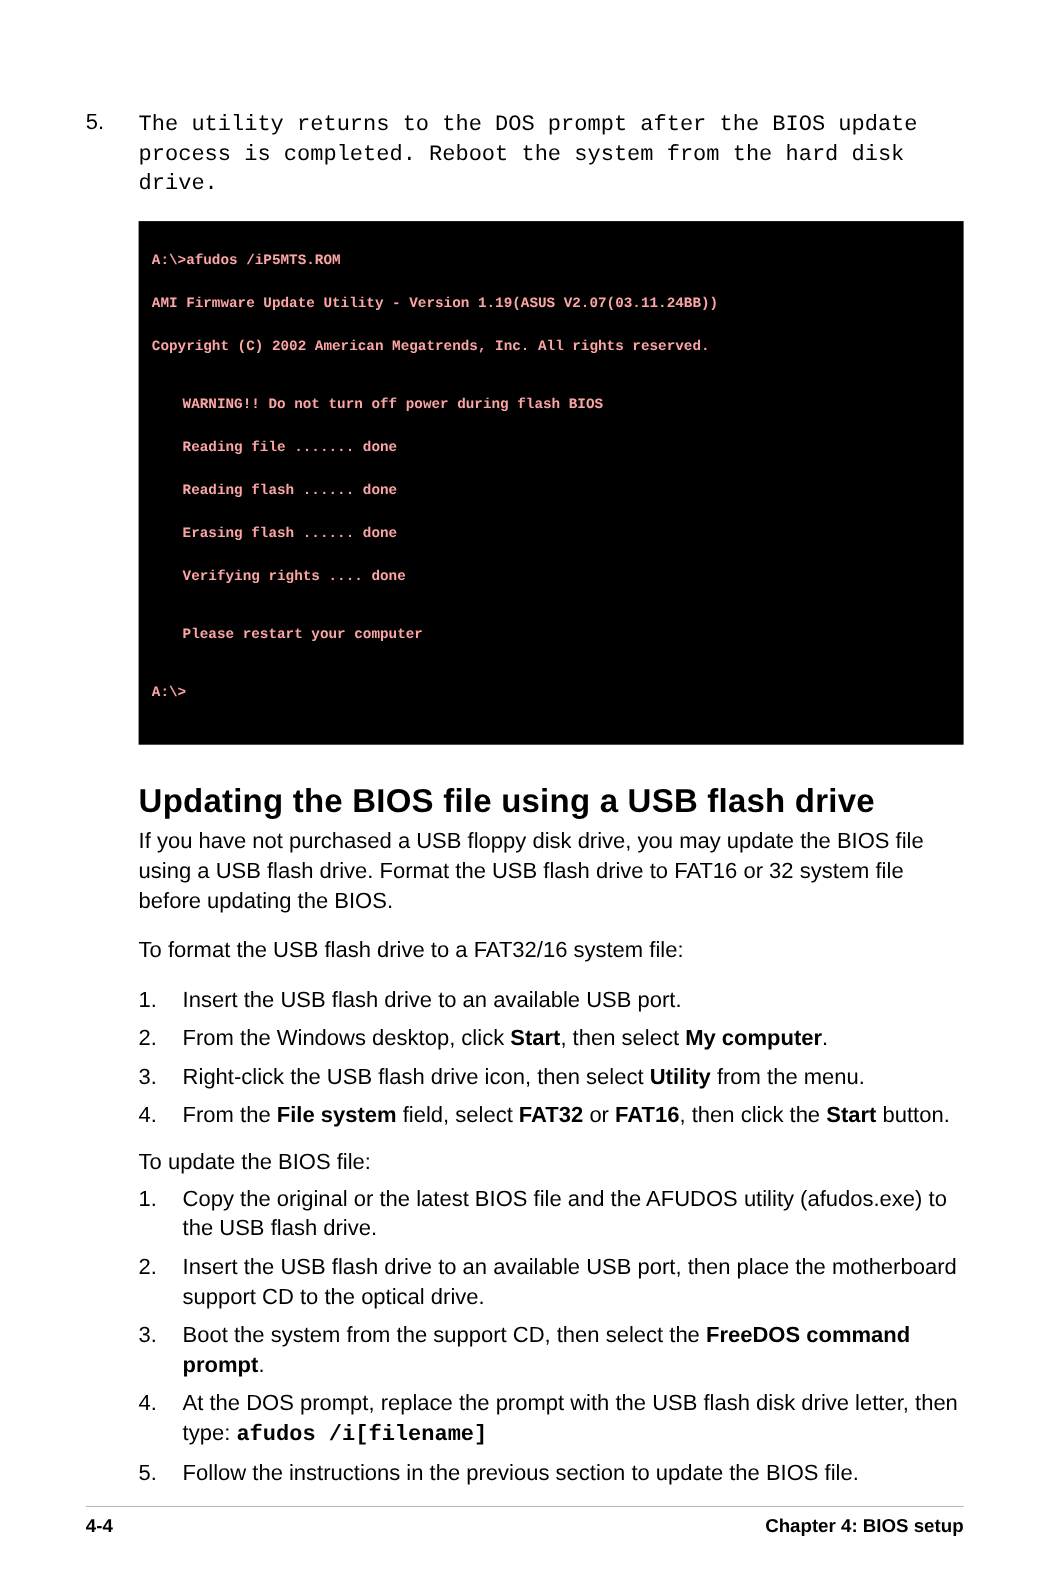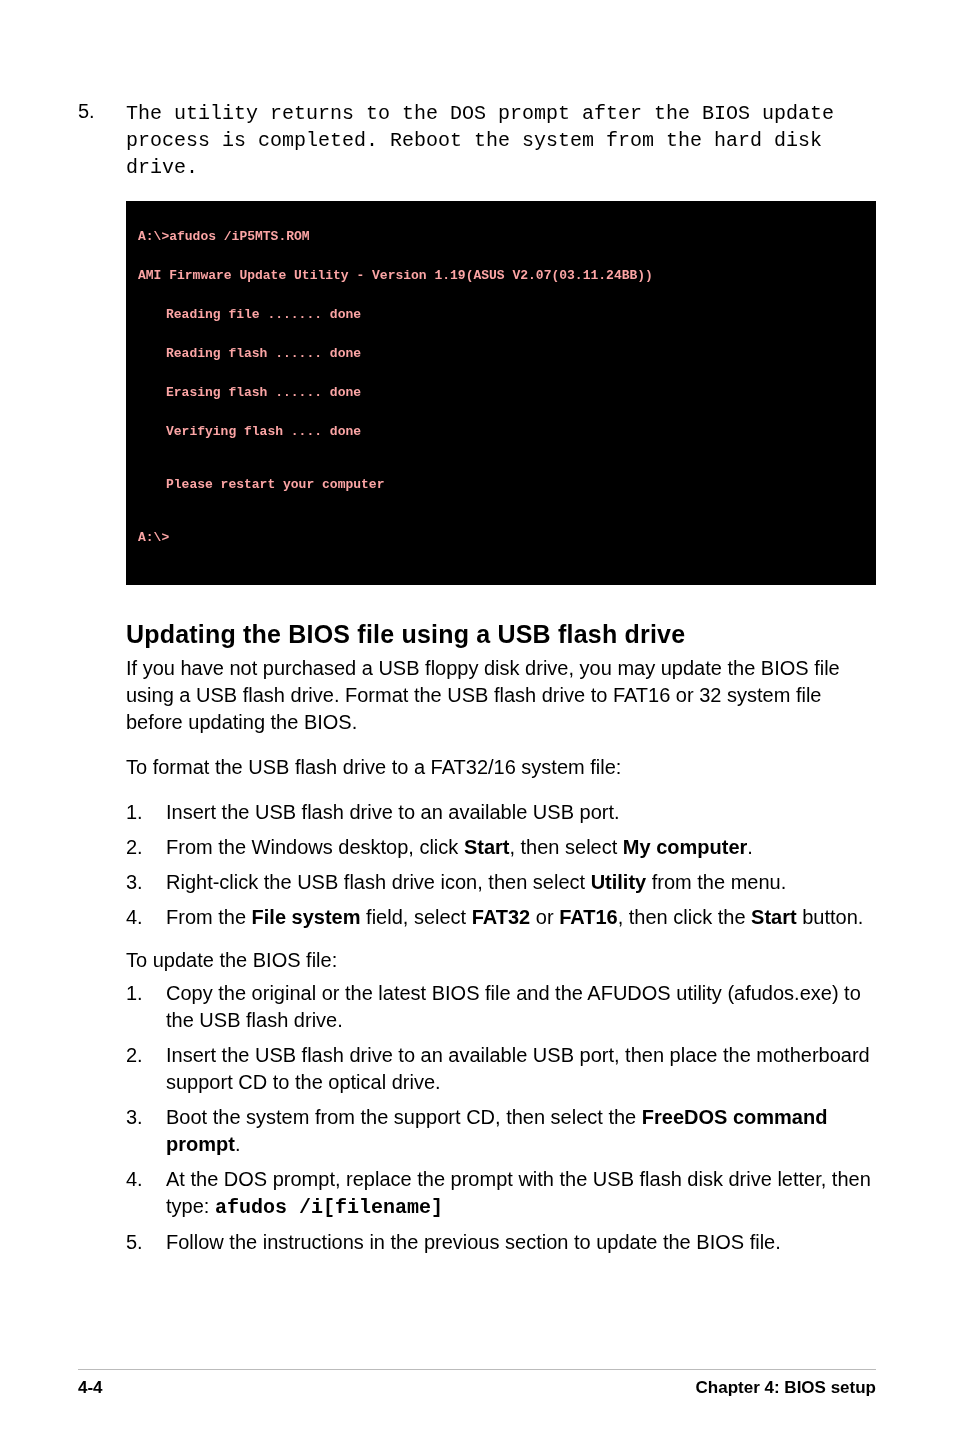--- a/index.html
+++ b/index.html
@@ -36,21 +36,21 @@
       margin-bottom: 35px;
       padding: 6px 12px 18px 12px;
       line-height: 1.5;
       white-space: pre;
     }
     .terminal .indent {
       margin-left: 28px;
     }
     .terminal .block-lg { margin-top: 14px; }
     .section-title {
-      font-size: 25px;
+      font-size: 30px;
       font-weight: bold;
       margin-left: 48px;
       margin-bottom: 6px;
       letter-spacing: 0.2px;
     }
     .para {
       font-size: 20px;
       line-height: 1.35;
       margin-left: 48px;
       margin-bottom: 18px;
@@ -90,24 +90,26 @@
 <body>
 
 <div class="intro">
   <div class="intro-num">5.</div>
   <div class="intro-text">The utility returns to the DOS prompt after the BIOS update process is completed. Reboot the system from the hard disk drive.</div>
 </div>
 
 <div class="terminal">
 <div>A:\&gt;afudos /iP5MTS.ROM</div>
 <div>AMI Firmware Update Utility - Version 1.19(ASUS V2.07(03.11.24BB))</div>
+<div>Copyright (C) 2002 American Megatrends, Inc. All rights reserved.</div>
+<div class="indent block-lg">WARNING!! Do not turn off power during flash BIOS</div>
 <div class="indent">Reading file ....... done</div>
 <div class="indent">Reading flash ...... done</div>
 <div class="indent">Erasing flash ...... done</div>
-<div class="indent">Verifying flash .... done</div>
+<div class="indent">Verifying rights .... done</div>
 <div class="indent block-lg">Please restart your computer</div>
 <div class="block-lg">A:\&gt;</div>
 </div>
 
 <div class="section-title">Updating the BIOS file using a USB flash drive</div>
 
 <div class="para">If you have not purchased a USB floppy disk drive, you may update the BIOS file using a USB flash drive. Format the USB flash drive to FAT16 or 32 system file before updating the BIOS.</div>
 
 <div class="para">To format the USB flash drive to a FAT32/16 system file:</div>
 

